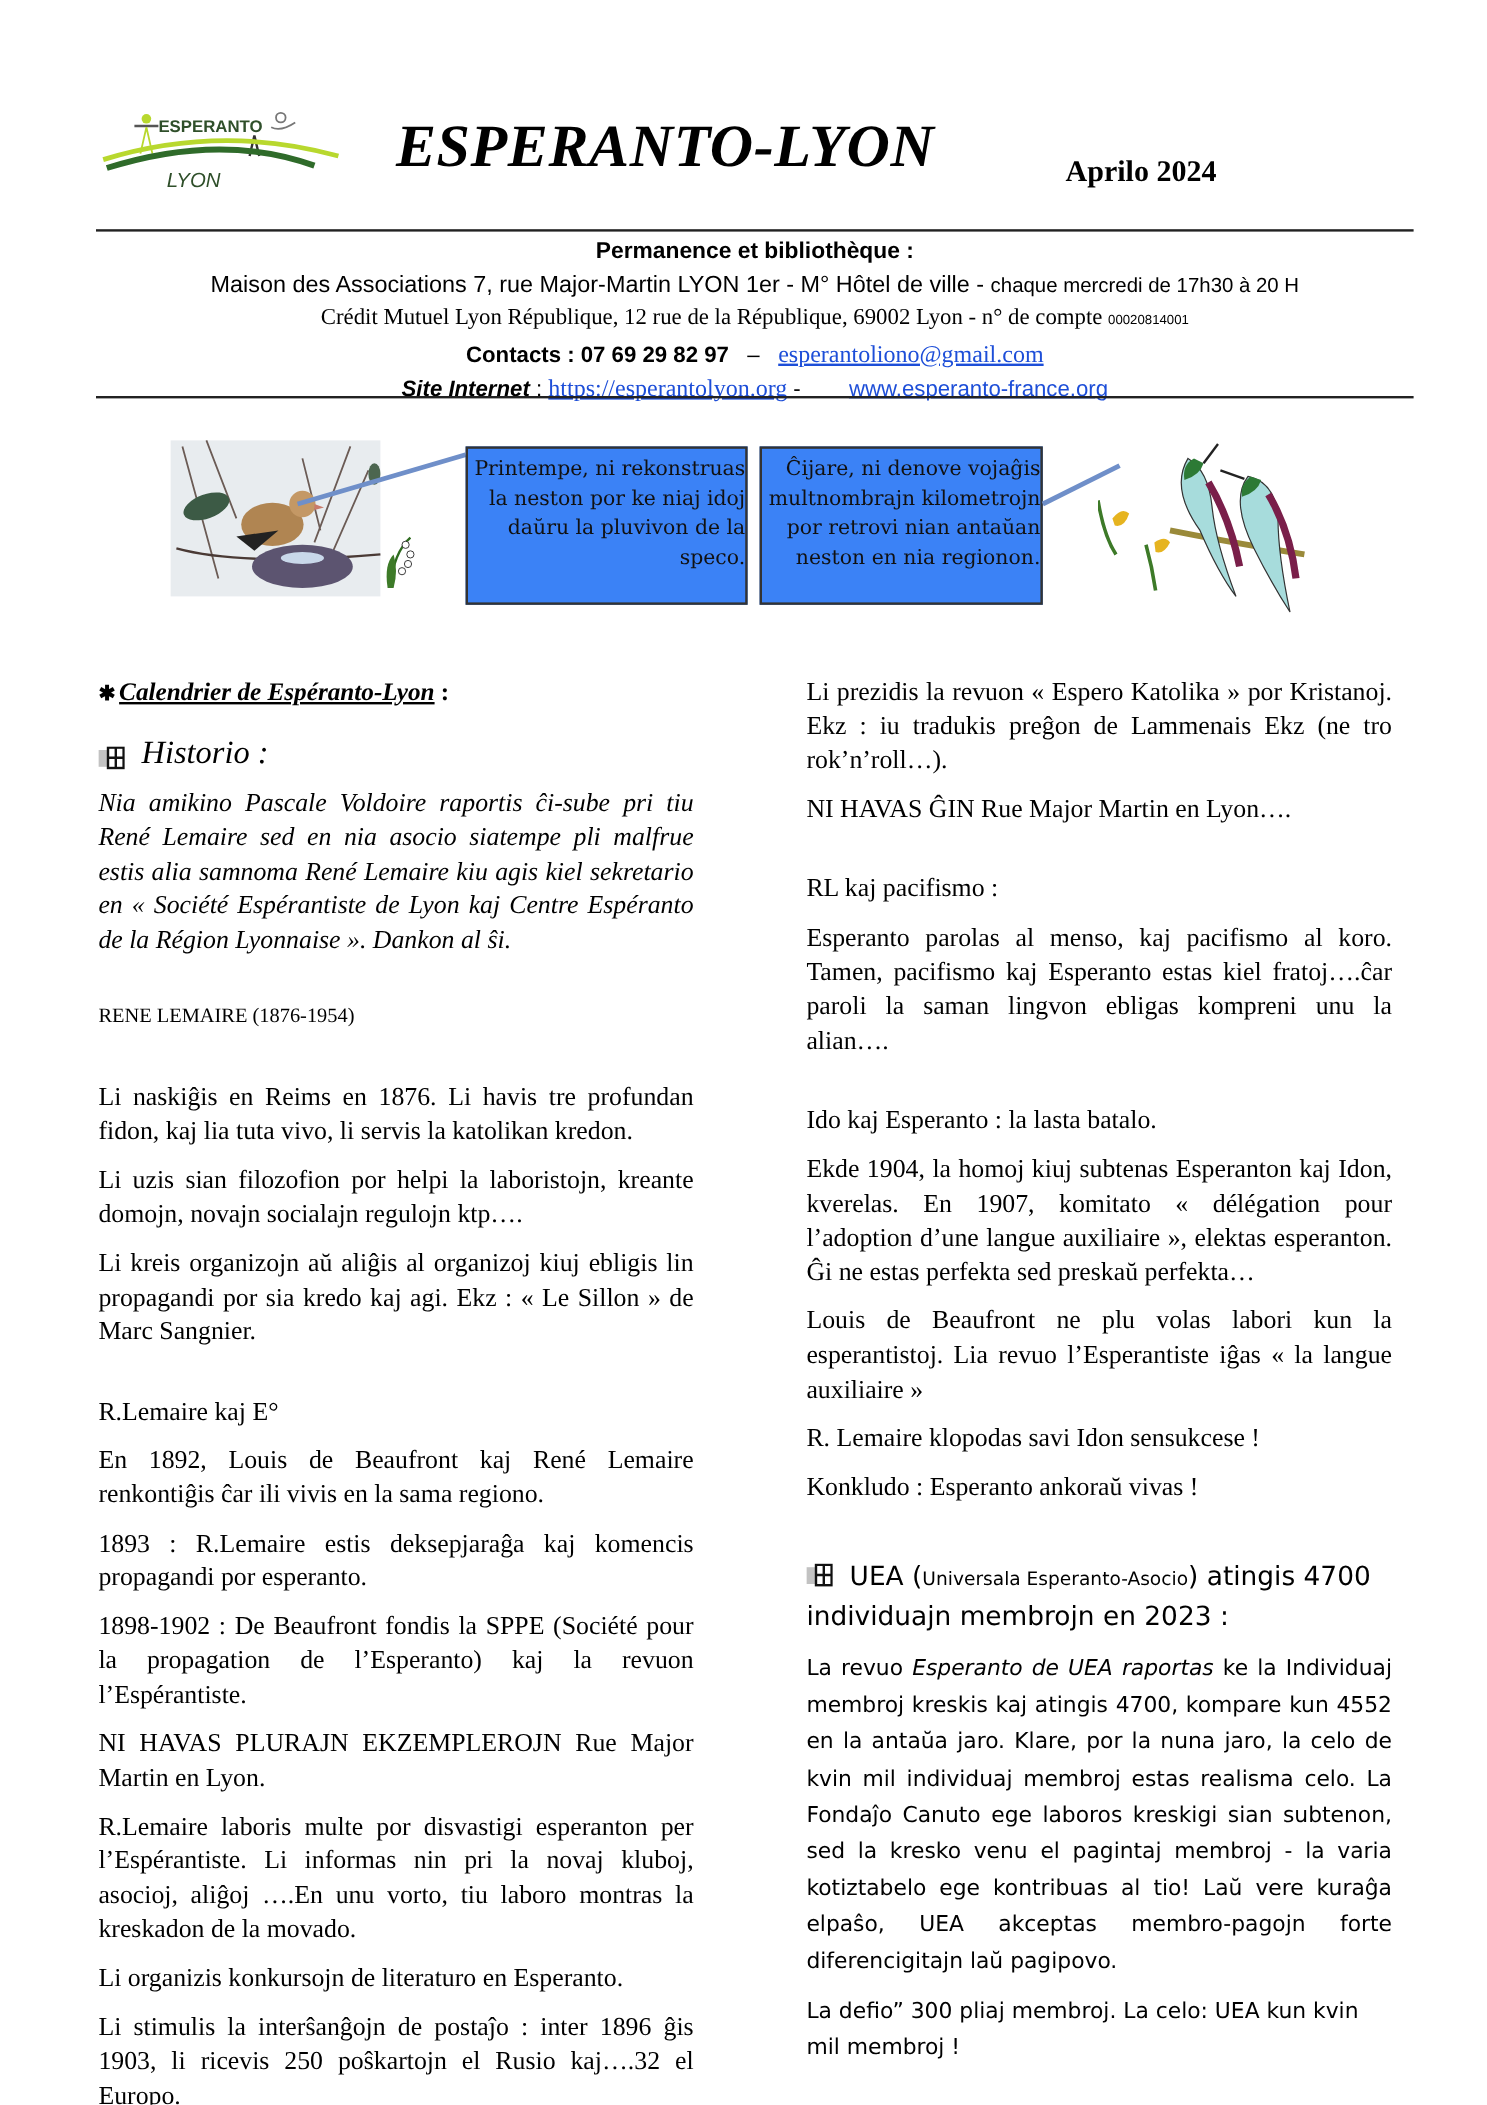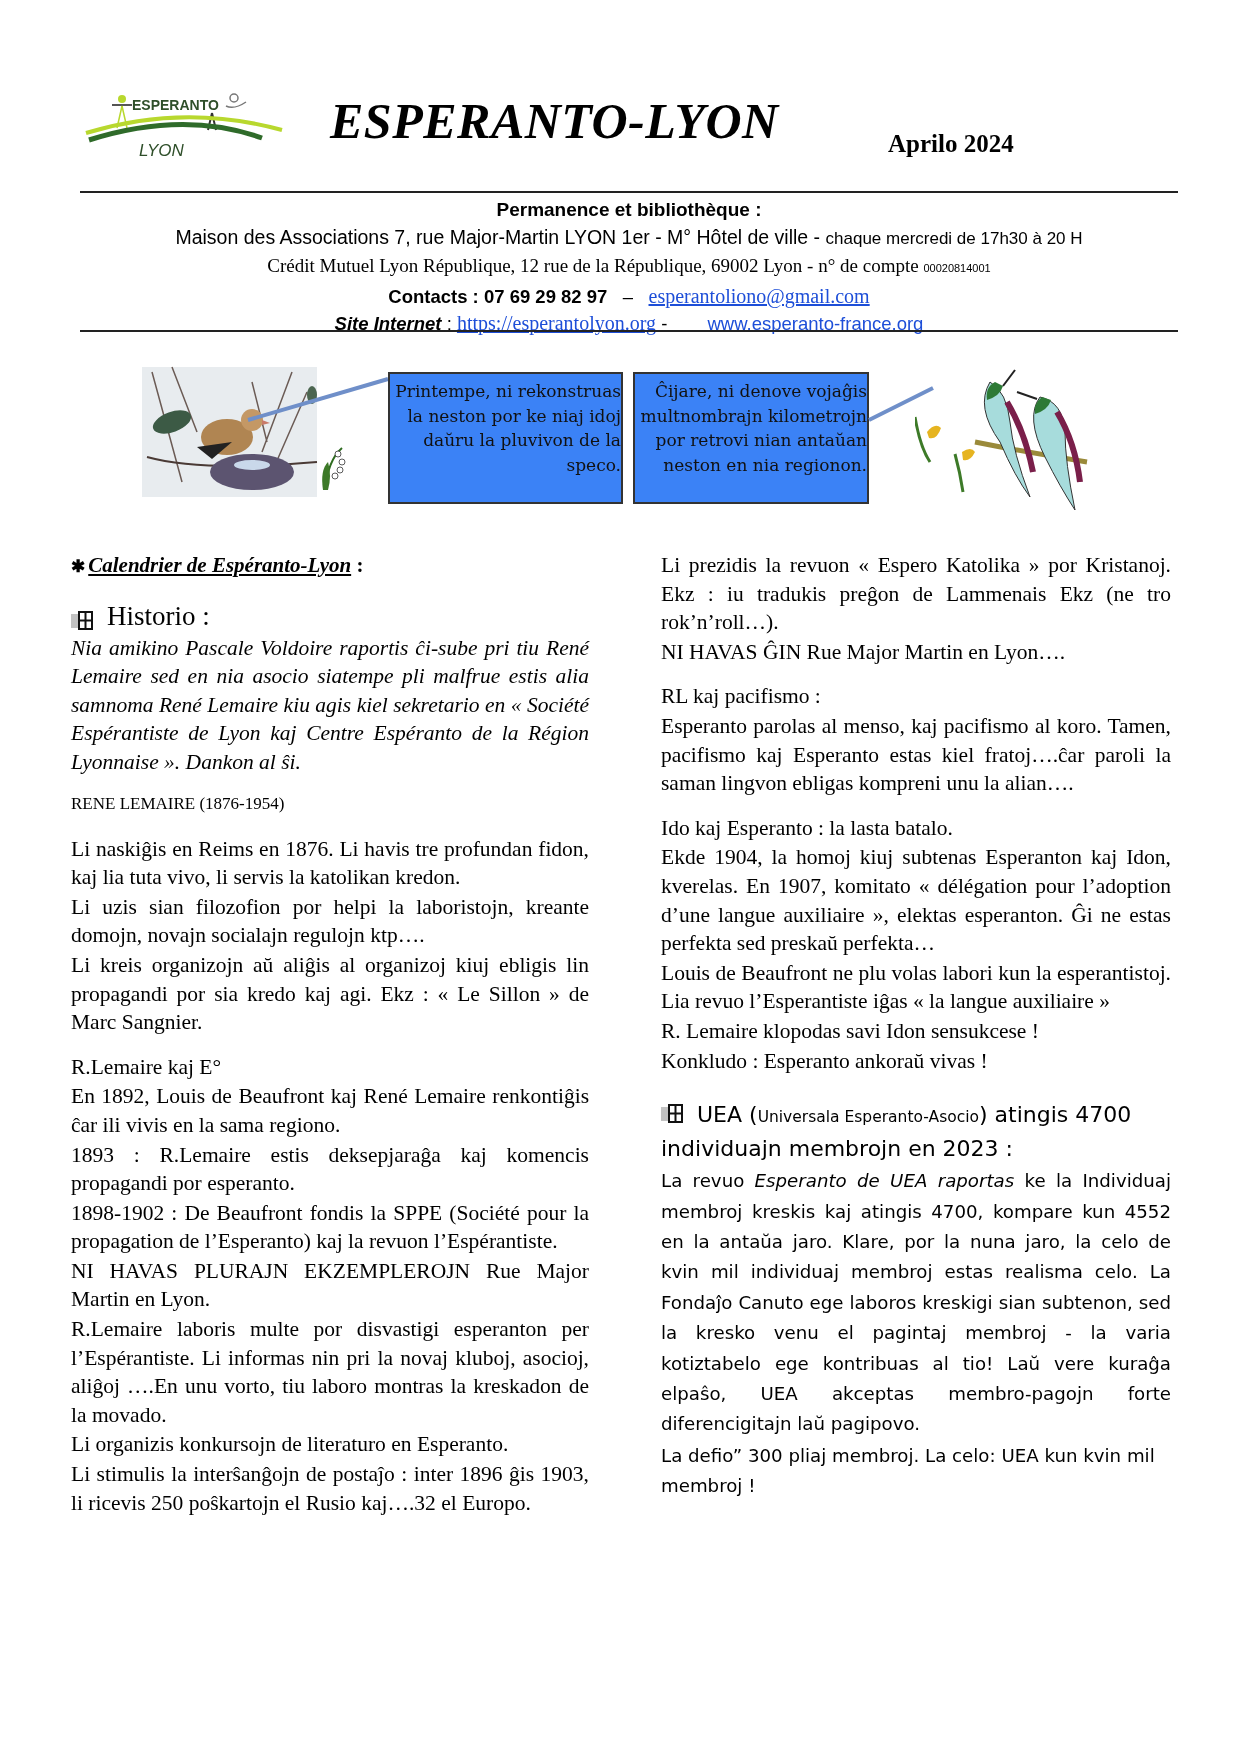--- a/index.html
+++ b/index.html
@@ -29,27 +29,27 @@
   .pic-right { position: absolute; left: 915px; top: 362px; width: 175px; height: 155px; }
   .bubble { position: absolute; top: 372px; height: 132px; background: #3b82f6; border: 2px solid #333; box-sizing: border-box; font-family: "DejaVu Serif", serif; font-size: 17px; line-height: 24.5px; text-align: right; padding-top: 5px; color: #111; }
   .bubble.b1 { left: 388px; width: 235px; }
   .bubble.b2 { left: 633px; width: 236px; }
   .connector { position: absolute; }
 
   
   .col { position: absolute; top: 550px; width: 520px; font-family: "Liberation Serif", serif; font-size: 21.5px; line-height: 28.6px; text-align: justify; }
   .col.left { left: 70px; }
   .col.right { left: 660px; width: 512px; top: 550px; }
-  .col p { margin: 1px; }
+  .col p { margin: 12px; }
   .gap { height: 14px; }
 
   .cal-head { font-weight: bold; font-style: italic; font-size: 21px; margin-bottom: 18px !important; }
   .cal-head .u { text-decoration: underline; }
   .cal-head .star { font-style: normal; font-size: 17px; margin-right: 3px; }
-  .sec-head { font-size: 27px; line-height: 32px; margin-bottom: 2px !important; display: flex; align-items: center; }
+  .sec-head { font-size: 27px; line-height: 32px; margin-bottom: 2px !important; display: flex; align-items: center; font-style: italic; }
   .win-icon { display: inline-block; width: 22px; height: 20px; margin-right: 14px; position: relative; }
   .italic-p { font-style: italic; }
   .small-caps { font-size: 17px; line-height: 22px; }
 
   .uea-head { font-family: "DejaVu Sans", sans-serif; font-size: 22px; line-height: 32px; text-align: left; }
   .uea-head .small { font-size: 15.5px; }
   .uea-body { font-family: "DejaVu Sans", sans-serif; font-size: 18.2px; line-height: 30.4px; }
   .uea-body i { font-style: italic; }
 </style>
 </head>

